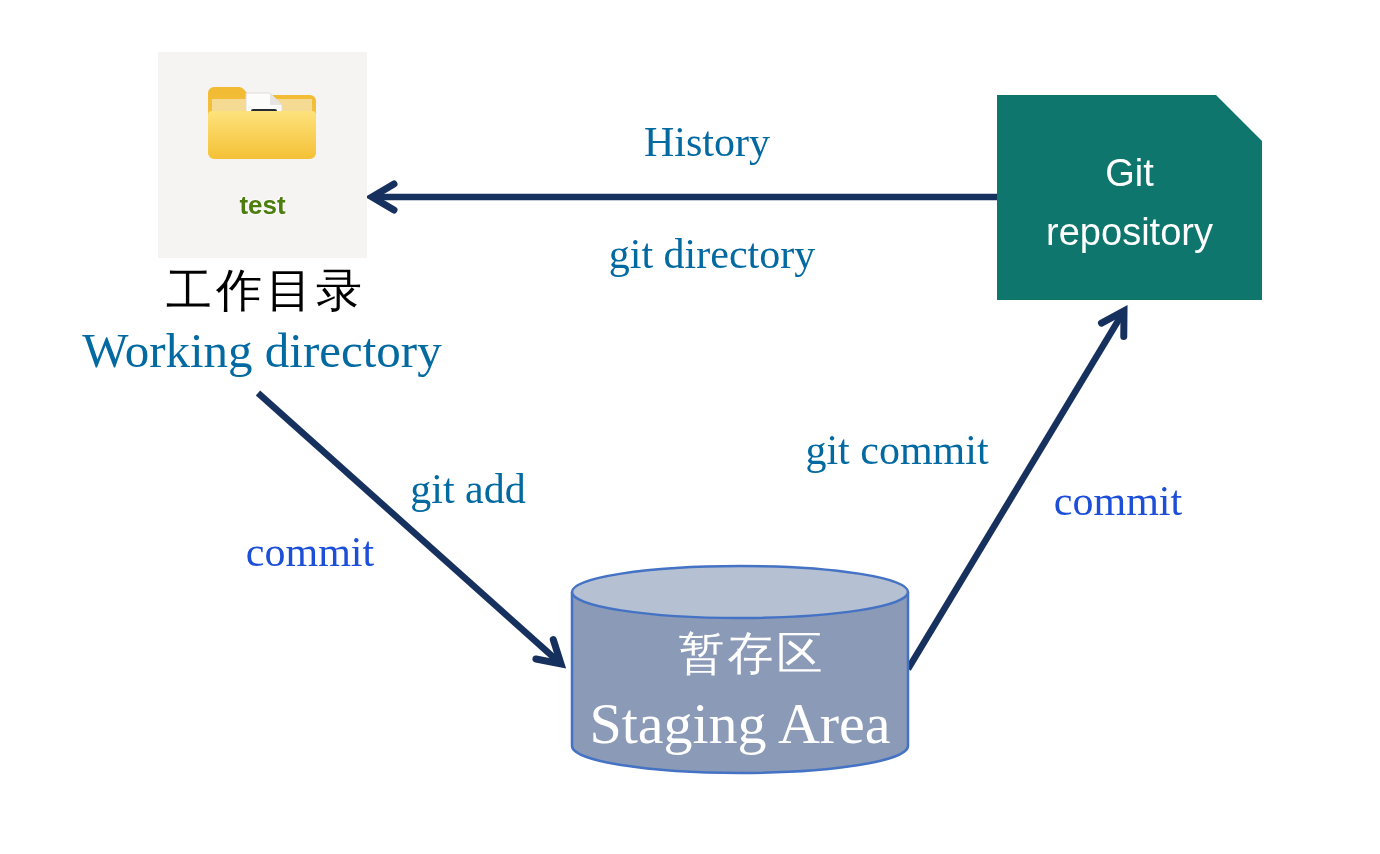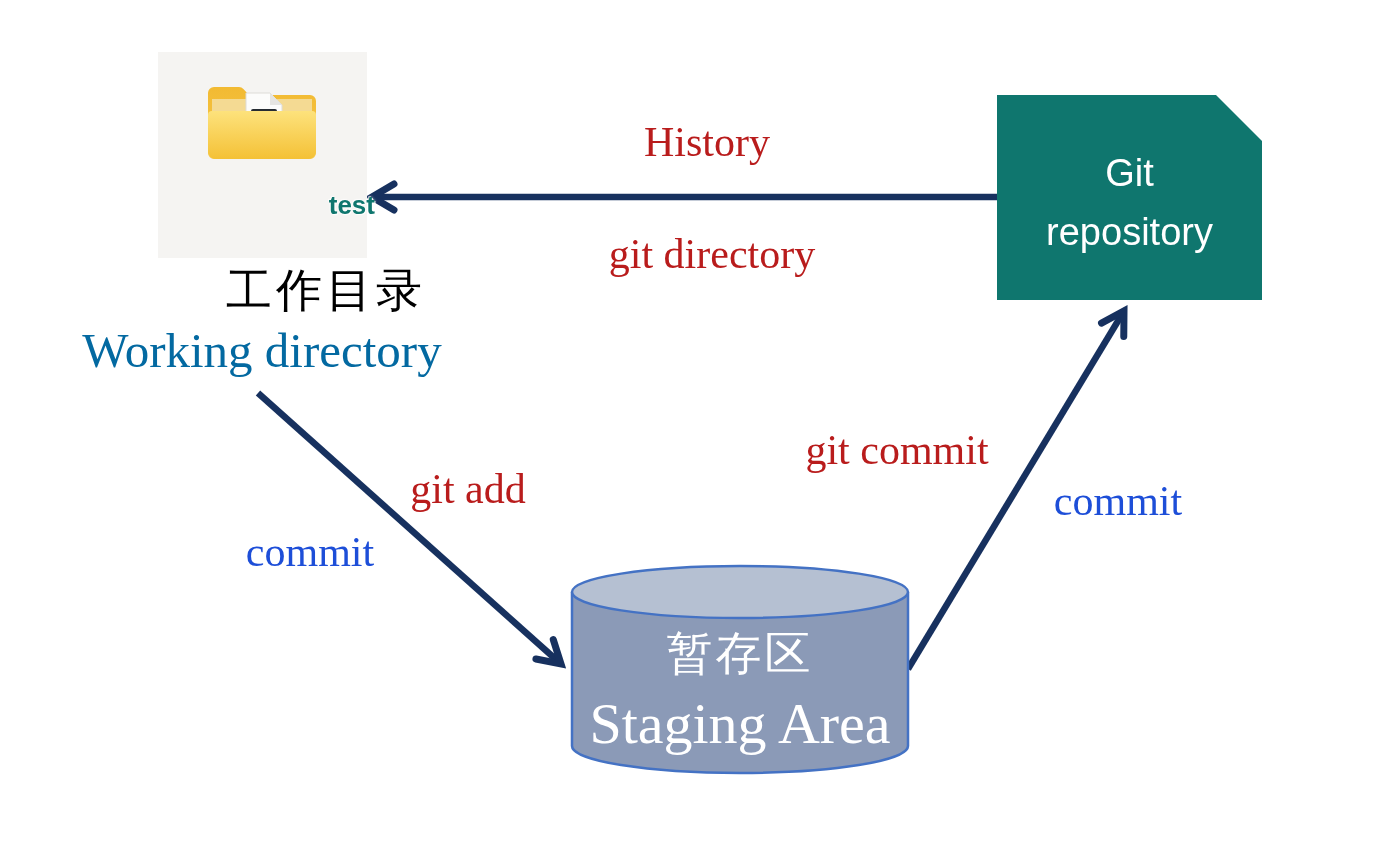--- a/index.html
+++ b/index.html
@@ -31,33 +31,33 @@
     width: 209px; height: 206px;
     background: #f5f4f2;
   }
   .folder-icon-svg {
     position: absolute;
     left: 42px; top: 10px;
     width: 124px; height: 118px;
   }
   .folder-label {
     position: absolute;
-    left: 8px; top: 138px;
+    left: 0; top: 138px;
     width: 100%;
-    text-align: right;
+    text-align: center;
     font-family: "Liberation Sans", "DejaVu Sans", sans-serif;
     font-size: 26px;
-    color: #0f766e;
+    color: #4d7c0f;
     text-shadow: 0 0 3px #ffffff, 1px 1px 0 rgba(255,255,255,0.85), -1px -1px 0 rgba(255,255,255,0.6);
     font-weight: 600;
   }
   .wd-title-zh {
     left: 106px; top: 260px;
     width: 320px;
-    text-align: right;
+    text-align: center;
     font-size: 46px;
     color: #000000;
     letter-spacing: 4px;
   }
   .wd-title-en {
     left: 32px; top: 322px;
     width: 460px;
     text-align: center;
     font-size: 49px;
     color: #0369a1;
@@ -90,29 +90,29 @@
     position: absolute;
     left: 0; top: 0;
     width: 340px; height: 214px;
   }
   .cyl-line {
     position: absolute;
     width: 100%;
     text-align: center;
     color: #ffffff;
   }
-  .cyl-zh { top: 60px; font-size: 46px; letter-spacing: 3px; }
+  .cyl-zh { top: 60px; font-size: 46px; letter-spacing: 3px; padding-left: 12px; }
   .cyl-en { top: 127px; font-size: 58px; }
 
   
   .edge-label {
     position: absolute;
     text-align: center;
     font-size: 42px;
-    color: #b91c1c;
+    color: #0369a1;
     white-space: nowrap;
   }
   .edge-label.lighter { color: #1d4ed8; }
   .lbl-history      { left: 557px; top: 118px; width: 300px; }
   .lbl-git-checkout { left: 562px; top: 230px; width: 300px; }
   .lbl-git-add      { left: 368px; top: 465px; width: 200px; }
   .lbl-commit-left  { left: 210px; top: 528px; width: 200px; }
   .lbl-git-commit   { left: 747px; top: 426px; width: 300px; }
   .lbl-commit-right { left: 1018px; top: 477px; width: 200px; }
 </style>

